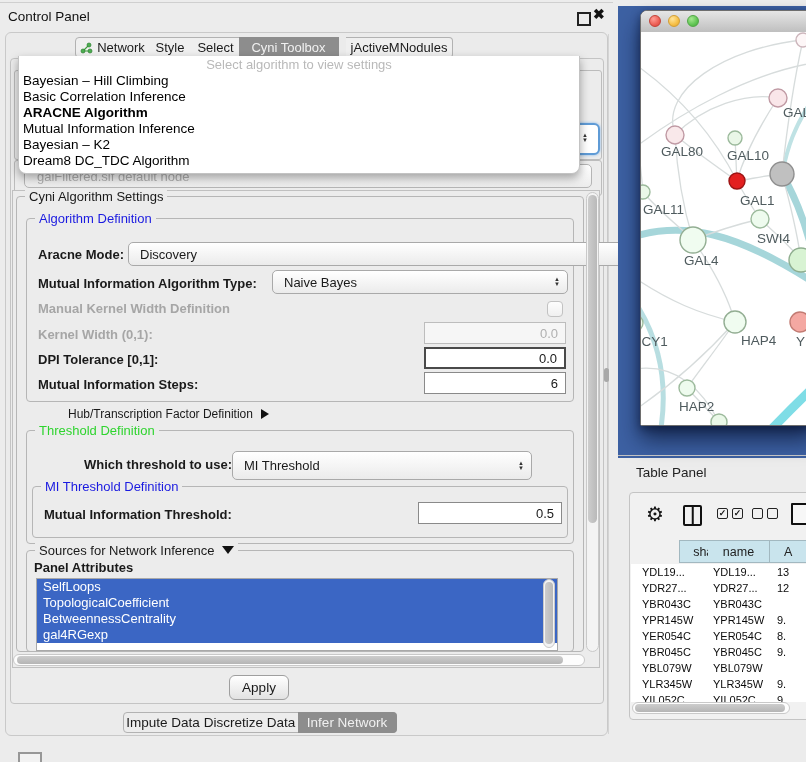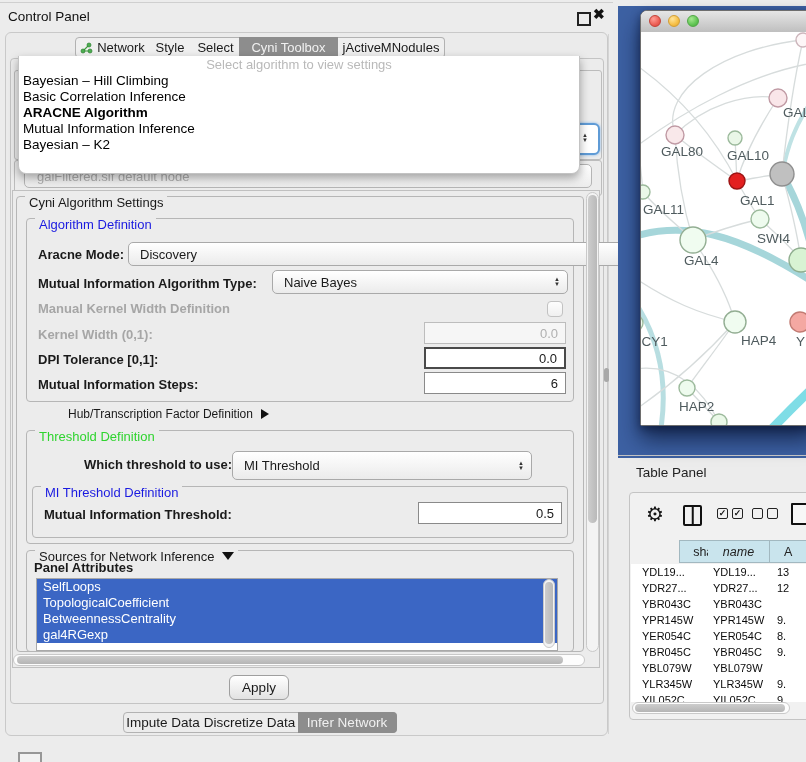--- a/index.html
+++ b/index.html
@@ -11,41 +11,41 @@
   .cp-title{left:8px;top:9px;font-size:13.5px;color:#111;}
   .float-icon{left:577px;top:12px;width:10px;height:10px;border:2px solid #222;background:transparent;}
   .close-icon{left:593px;top:6px;font-size:14px;font-weight:bold;color:#111;}
   .inner-frame{left:5px;top:32px;width:601px;height:702px;border:1px solid #c9c9c9;border-radius:6px;background:#ebebeb;}
   .splitter{left:608px;top:34px;width:1px;height:700px;background:#d4d4d4;}
   .splitter-grip{left:604px;top:368px;width:5px;height:14px;border-radius:3px;background:#a8a8a8;}
   
   .tab{top:37px;height:19px;border:1px solid #b2b2b2;background:#efefef;font-size:13px;line-height:19px;
        text-align:center;color:#1a1a1a;border-left:none;}
   .tab.first{border-left:1px solid #b2b2b2;border-radius:4px 0 0 4px;}
-  .tab.last{border-radius:0 4px 4px 0;}
+  .tab.last{border-radius:0 4px 4px 0;margin-left:8px;}
   .tab.sel{background:var(--tab-selected-bg,#8d8d8d);color:#f1f1f1;border-color:#8d8d8d;}
   .tab .net-ico{vertical-align:-2px;margin-right:4px;}
   
   .panel-body{left:10px;top:58px;width:592px;height:644px;border:1px solid #c4c4c4;border-radius:4px;background:#ececec;}
   
   .bg-group{border:1px solid #bcbcbc;border-radius:3px;}
   .focus-combo{left:574px;top:123px;width:22px;height:28px;border:2px solid #5f9bd6;border-radius:6px;background:#fff;
                box-shadow:0 0 3px #7fb3e8;}
   .bg-combo{left:24px;top:164px;width:568px;height:24px;border:1px solid #b5b5b5;border-radius:5px;
             background:linear-gradient(#fff,#ececec);font-size:13px;line-height:24px;padding-left:12px;color:#b0b0b0;box-sizing:border-box;}
   
   .popup{left:18px;top:56px;width:560px;height:117px;background:#fff;border:1px solid #c3c3c3;border-top:none;
          border-radius:0 0 8px 8px;box-shadow:0 4px 10px rgba(0,0,0,.35);z-index:50;}
   .popup-hint{height:17px;line-height:17px;text-align:center;color:var(--hint-gray,#b9b9b9);font-size:13px;}
   .pitem{height:16px;line-height:16px;font-size:13.5px;padding-left:4px;color:#000;white-space:nowrap;}
   .pitem.hl{font-weight:bold;}
   
   .scrollpane{left:12px;top:190px;width:588px;height:478px;border:1px solid #c0c0c0;background:#ececec;box-sizing:border-box;}
   .group{border:1px solid #b6b6b6;border-radius:4px;}
-  .legend{position:absolute;top:-8px;left:8px;background:#ececec;padding:0 4px;font-size:13px;white-space:nowrap;margin-top:6px;}
+  .legend{position:absolute;top:-8px;left:8px;background:#ececec;padding:0 4px;font-size:13px;white-space:nowrap;}
   .legend.blue{color:var(--title-blue,#1a1ae0);}
   .legend.green{color:var(--title-green,#2fd42f);}
   .flabel{font-size:13px;font-weight:bold;color:#1a1a1a;white-space:nowrap;}
   .flabel.dis{color:#a6a6a6;}
   .combo{border:1px solid #a9a9a9;border-radius:5px;background:linear-gradient(#ffffff,#ebebeb);font-size:13px;
          padding-left:11px;box-sizing:border-box;display:flex;align-items:center;}
   .combo .val{flex:1;}
   .arrows{display:flex;flex-direction:column;align-items:center;margin-right:7px;font-size:6px;line-height:5px;color:#333;}
   .tfield{border:1px solid #8a8a8a;background:#fff;font-size:13px;text-align:right;padding-right:7px;
           box-sizing:border-box;display:flex;align-items:center;justify-content:flex-end;}
@@ -147,20 +147,21 @@
   <div class="abs bg-combo">galFiltered.sif default node</div>
 
   <div class="abs popup">
     <div class="popup-hint">Select algorithm to view settings</div>
 
   <div class="pitem">Bayesian – Hill Climbing</div>
       <div class="pitem">Basic Correlation Inference</div>
       <div class="pitem hl">ARACNE Algorithm</div>
       <div class="pitem">Mutual Information Inference</div>
       <div class="pitem">Bayesian – K2</div>
+      <div class="pitem">Dream8 DC_TDC Algorithm</div>
     </div>
 
   <div class="abs scrollpane"></div>
 
   <div class="abs group" style="left:16px;top:196px;width:566px;height:454px;background:#ececec;">
     <span class="legend">Cyni Algorithm Settings</span>
   </div>
 
   <div class="abs group" style="left:26px;top:218px;width:546px;height:182px;">
     <span class="legend blue">Algorithm Definition</span>
@@ -322,21 +323,21 @@
       <span class="cb">✓</span>
       <span class="cb">✓</span>
     </div>
   <div class="abs cb-pair" style="left:752px;">
       <span class="cb"></span>
       <span class="cb"></span>
     </div>
   <div class="abs doc-icon"></div>
 
   <div class="abs th first" style="left:631px;width:77px;margin-left:48px;">shared...</div>
-  <div class="abs th" style="left:708px;width:62px;font-style:italic;">name</div>
+  <div class="abs th" style="left:708px;width:62px;">name</div>
   <div class="abs th" style="left:770px;width:45px;text-align:left;padding-left:14px;">A</div>
 
   <div class="abs tbody">
 
       <div class="trow">
         <span class="tc c1">YDL19...</span>
         <span class="tc c2">YDL19...</span>
         <span class="tc c3">13</span>
       </div>
 

